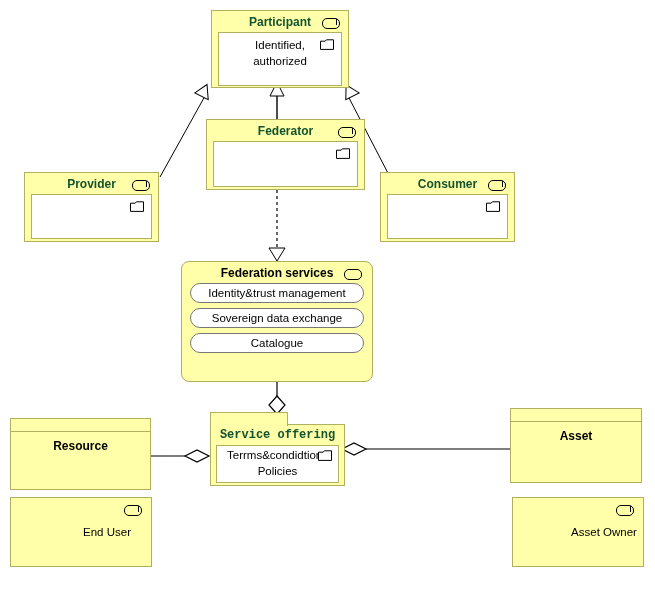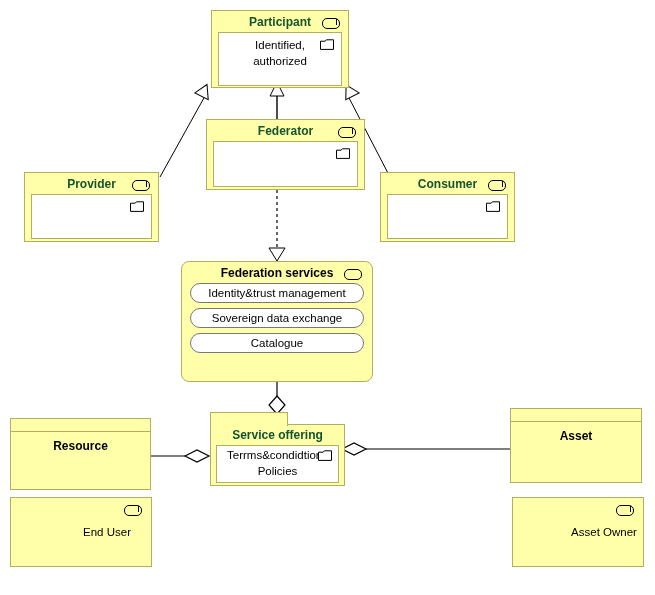--- a/index.html
+++ b/index.html
@@ -248,21 +248,21 @@
   <div class="round-node" style="left:181px; top:261px; width:192px; height:121px;">
     <div class="round-title">Federation services</div>
     <span class="comp-icon plain" style="right:10px; top:7px;"></span>
     <div class="pill">Identity&amp;trust management</div>
     <div class="pill">Sovereign data exchange</div>
     <div class="pill">Catalogue</div>
   </div>
 
   <div class="node" style="left:210px; top:424px; width:135px; height:62px;">
     <div class="so-tab"></div>
-    <div class="node-title" style="padding-top:3px;">Service offering</div>
+    <div class="node-title" style="padding-top:3px;font-family:Liberation Mono, monospace;">Service offering</div>
     <div class="node-body" style="min-height:30px; margin:0 5px 4px 5px;">
       <div class="node-body-text" style="padding:2px 2px 3px 2px;">
         <div>Terrms&amp;condidtions</div>
         <div>Policies</div>
       </div>
       <svg class="folder-icon" style="right:6px; top:4px;" viewBox="0 0 14 11">
         <path d="M0.5 2.2 H5.2 L6.4 0.8 H13.5 V10.4 H0.5 Z" fill="#ffffff" stroke="#000" stroke-width="1"></path>
       </svg>
     </div>
   </div>

